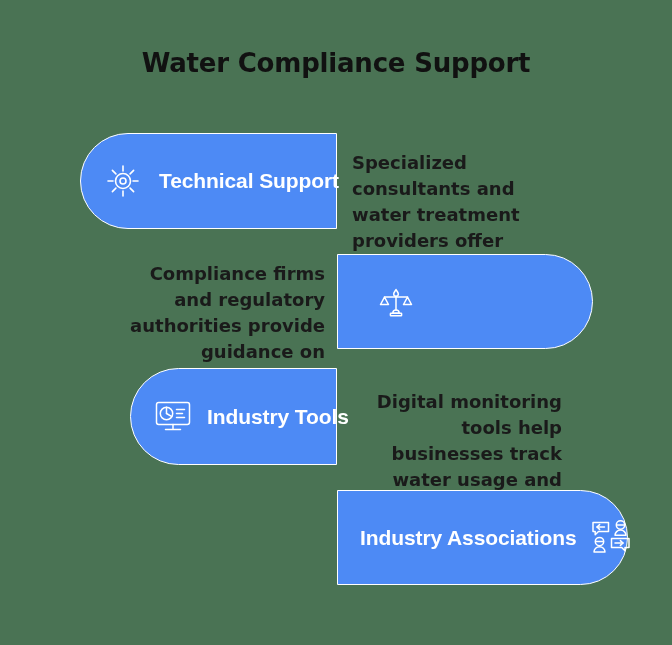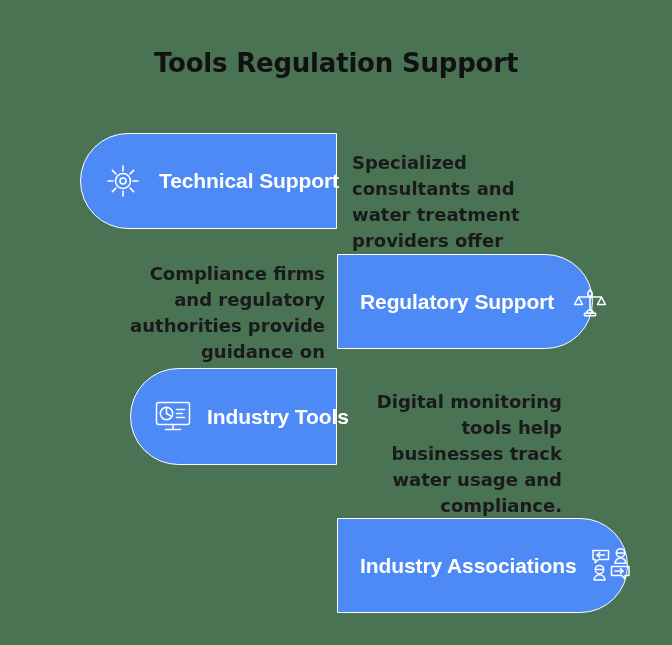--- a/index.html
+++ b/index.html
@@ -91,30 +91,30 @@
   #pill-2 { left: 337px; top: 254px; width: 256px; height: 95px; }
   #pill-2 .pill-icon { margin-left: 16px; }
   #desc-2 { left: 118px; top: 261px; width: 207px; }
 
   
   #pill-3 { left: 130px; top: 368px; width: 207px; height: 97px; }
   #pill-3 .pill-icon { margin-right: 14px; }
   #desc-3 { left: 352px; top: 389px; width: 210px; text-align: right; }
 
   
-  #pill-4 { left: 337px; top: 518px; width: 291px; height: 95px; }
+  #pill-4 { left: 337px; top: 490px; width: 291px; height: 95px; }
   #pill-4 .pill-icon { margin-left: 14px; }
   #desc-4 { left: 100px; top: 511px; width: 224px; }
 </style>
 </head>
 <body>
 
 <div id="canvas">
 
-  <div class="page-title">Tools Regulation Support</div>
+  <div class="page-title">Water Compliance Support</div>
 
   <div class="pill round-left" id="pill-1">
     <span class="pill-icon">
       <svg width="36" height="36" viewBox="0 0 36 36" fill="none" stroke="#ffffff" stroke-width="1.6" stroke-linecap="round">
         <circle cx="18" cy="18" r="7.5"></circle>
         <circle cx="18" cy="18" r="3"></circle>
         <line x1="18" y1="3" x2="18" y2="8"></line>
         <line x1="18" y1="28" x2="18" y2="33"></line>
         <line x1="3" y1="18" x2="8" y2="18"></line>
         <line x1="28" y1="18" x2="33" y2="18"></line>
@@ -122,21 +122,20 @@
         <line x1="25.1" y1="25.1" x2="28.6" y2="28.6"></line>
         <line x1="28.6" y1="7.4" x2="25.1" y2="10.9"></line>
         <line x1="10.9" y1="25.1" x2="7.4" y2="28.6"></line>
       </svg>
     </span>
     <span class="pill-label">Technical Support</span>
   </div>
   <div class="desc align-left" id="desc-1">Specialized consultants and water treatment providers offer technical assistance.</div>
 
   <div class="pill round-right" id="pill-2">
-    <span class="pill-label">Regulatory Support</span>
     <span class="pill-icon">
       <svg width="36" height="36" viewBox="0 0 36 36" fill="none" stroke="#ffffff" stroke-width="1.5" stroke-linecap="round" stroke-linejoin="round">
         <path d="M18 5.5c1 2 2.3 3.2 2.3 4.4a2.3 2.3 0 0 1-4.6 0c0-1.2 1.3-2.4 2.3-4.4z"></path>
         <line x1="18" y1="12.2" x2="18" y2="26"></line>
         <line x1="6.5" y1="13" x2="29.5" y2="13"></line>
         <path d="M2.5 20.5h8L6.5 13.2z"></path>
         <path d="M25.5 20.5h8L29.5 13.2z"></path>
         <path d="M14.8 29.2c0-1.8 1.4-3.2 3.2-3.2s3.2 1.4 3.2 3.2z"></path>
         <rect x="12.4" y="29.2" width="11.2" height="2.6" rx="0.6"></rect>
       </svg>

